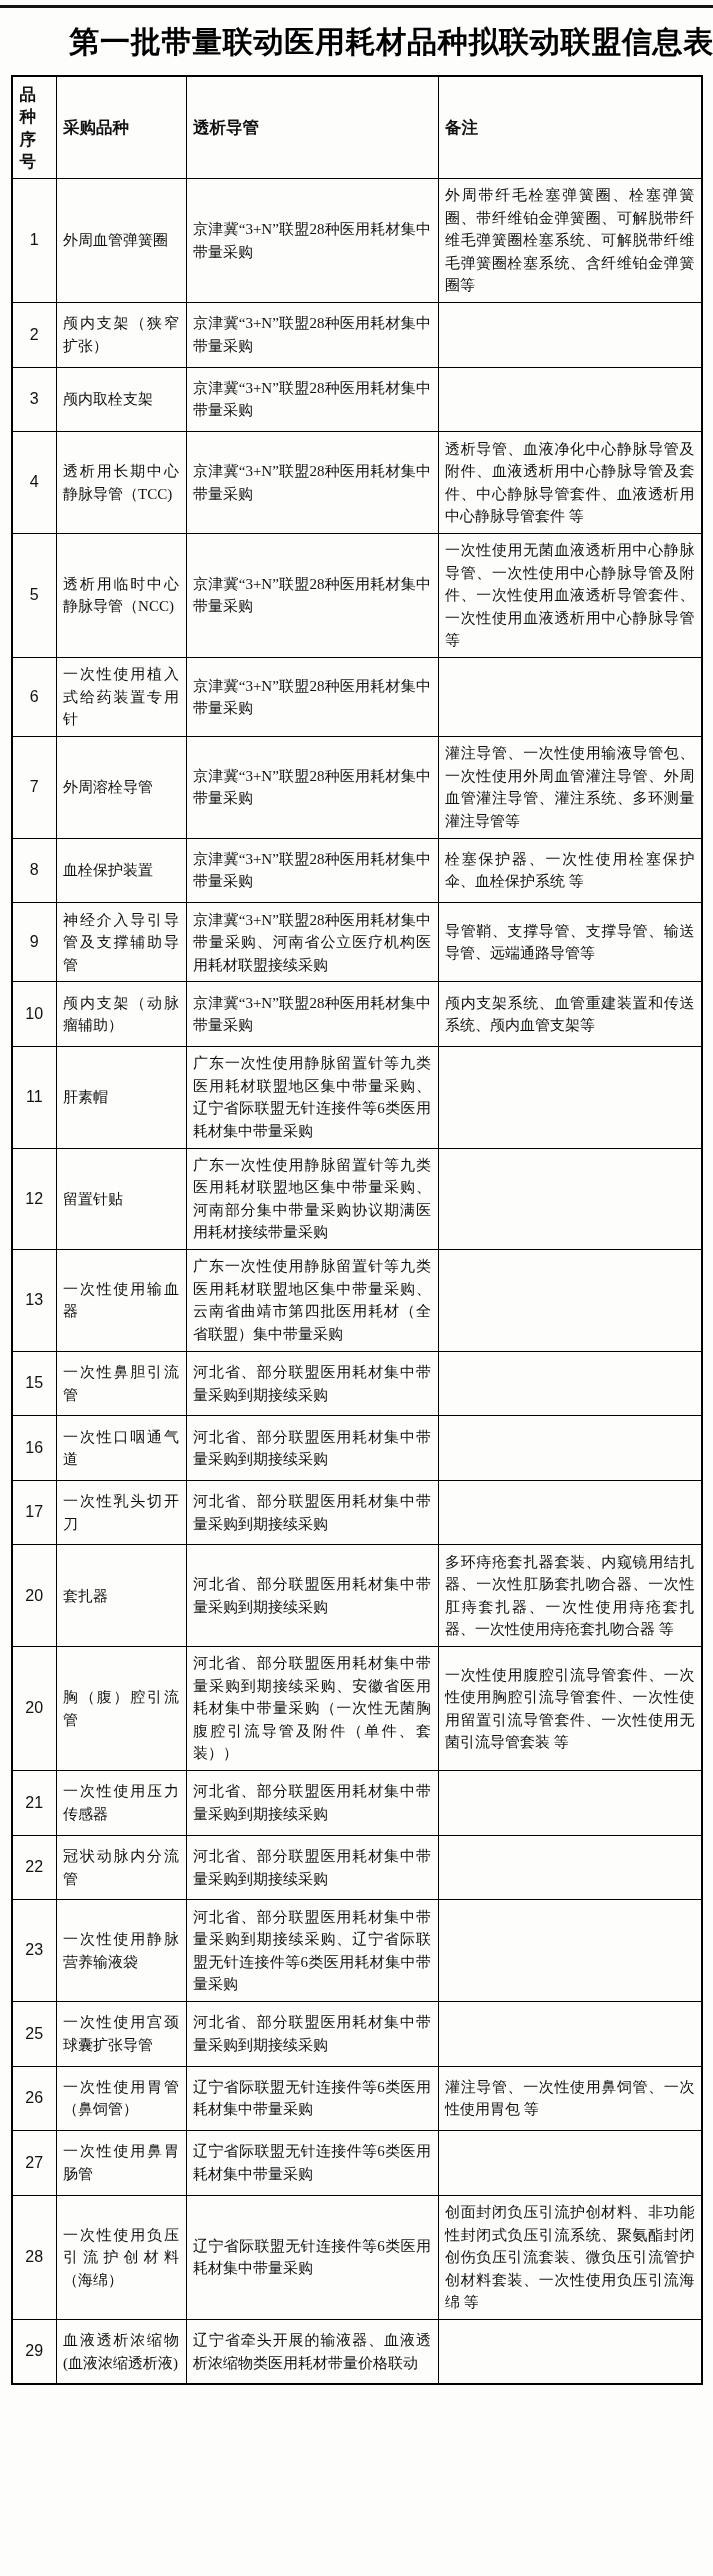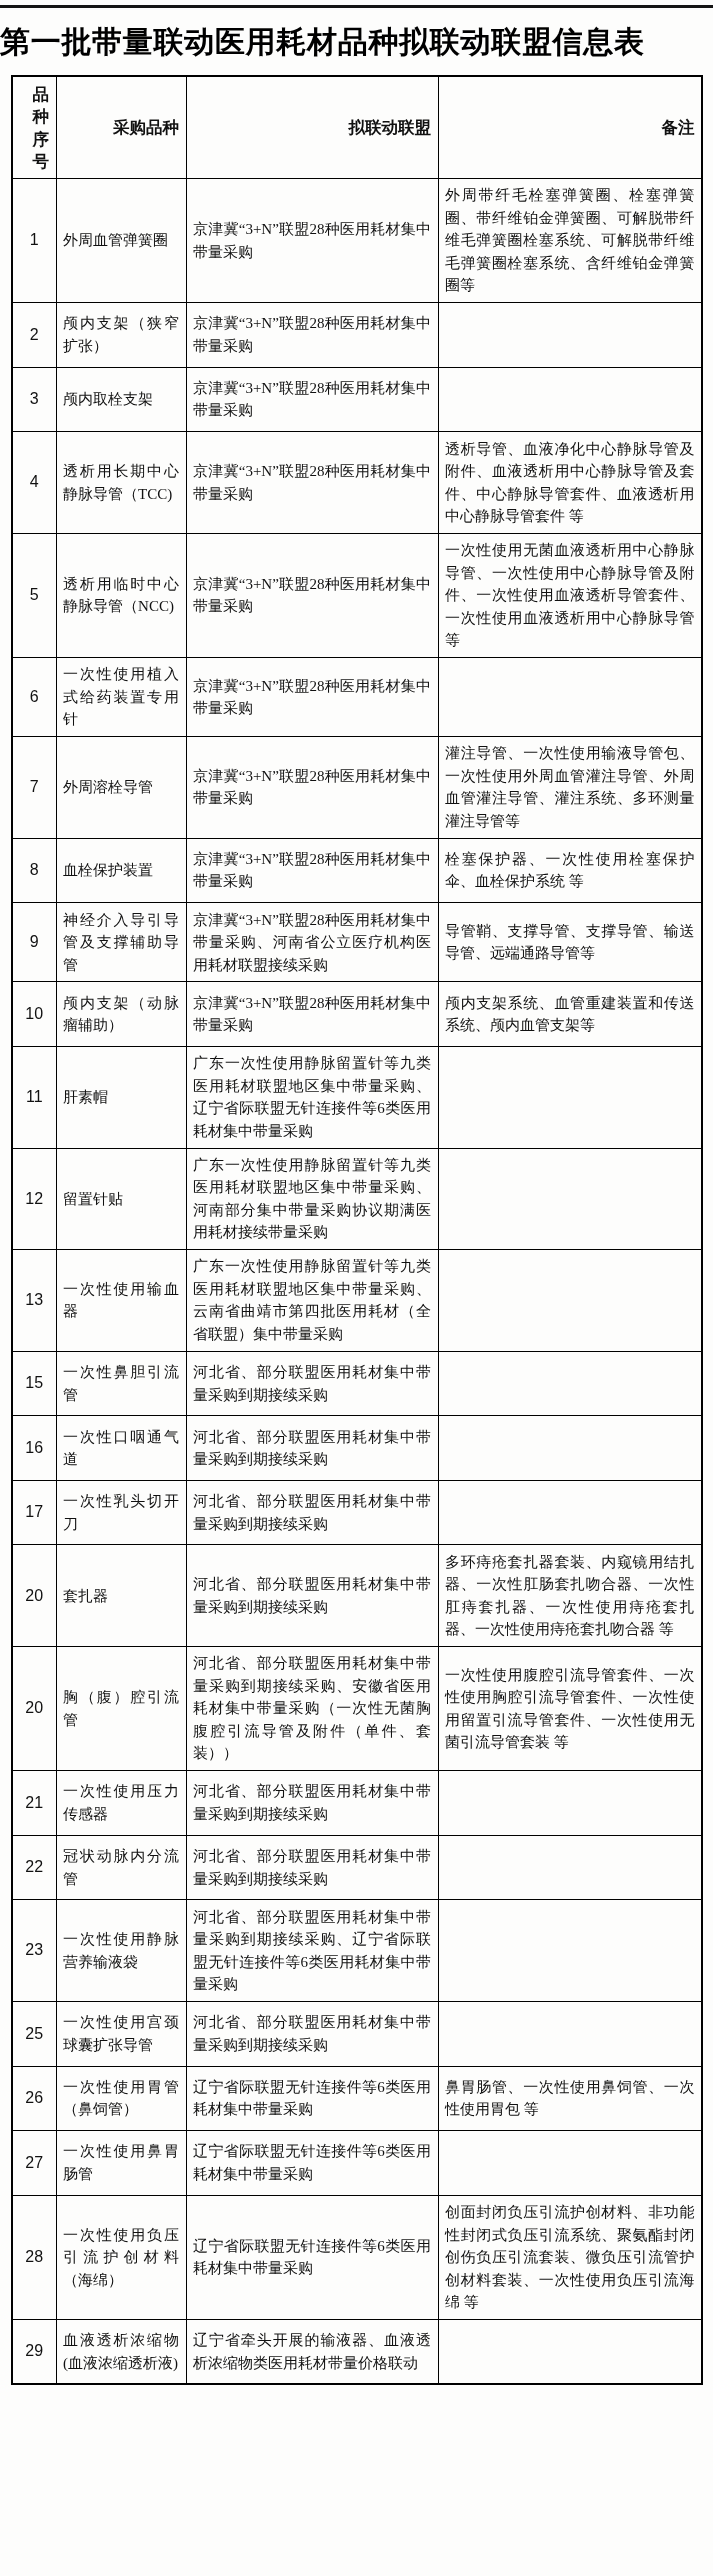--- a/index.html
+++ b/index.html
@@ -9,21 +9,21 @@
     color:#111;
     font-family:"Liberation Serif","DejaVu Serif",serif;
   }
   .top-line{
     margin-top:5.3px;
     height:2.6px;
     background:#141414;
     width:100%;
   }
   .title{
-    text-align:left;
+    text-align:right;
     font-size:30px;
     font-weight:700;
     letter-spacing:0.7px;
     padding:14.5px 0 12px 0;
     color:#000;
   }
   table{
     border-collapse:collapse;
     table-layout:fixed;
     width:690px;
@@ -38,21 +38,21 @@
     border:1.3px solid #000;
     font-size:15px;
     line-height:22.5px;
     padding:5.3px 6.6px;
     vertical-align:middle;
     word-break:break-all;
     overflow-wrap:anywhere;
   }
   th{
     font-weight:700;
-    text-align:right;
+    text-align:left;
     font-size:16.5px;
     height:48px;
     font-family:"Liberation Sans","DejaVu Sans",sans-serif;
     margin-top:22px;
   }
   td{min-height:56px;}
   tbody tr td{height:53px;}
   td:first-child{
     text-align:center;
     font-family:"Liberation Sans","DejaVu Sans",sans-serif;
@@ -73,21 +73,21 @@
   <colgroup>
     <col class="c-no">
     <col class="c-item">
     <col class="c-alliance">
     <col class="c-remark">
   </colgroup>
   <thead>
     <tr>
       <th>品种序号</th>
       <th>采购品种</th>
-      <th>拟联动联盟</th>
+      <th>透析导管</th>
       <th>备注</th>
     </tr>
   </thead>
   <tbody>
       <tr>
         <td>1</td>
         <td>外周血管弹簧圈</td>
         <td>京津冀“3+N”联盟28种医用耗材集中带量采购</td>
         <td>外周带纤毛栓塞弹簧圈、栓塞弹簧圈、带纤维铂金弹簧圈、可解脱带纤维毛弹簧圈栓塞系统、可解脱带纤维毛弹簧圈栓塞系统、含纤维铂金弹簧圈等</td>
       </tr>
@@ -214,21 +214,21 @@
       <tr>
         <td>25</td>
         <td>一次性使用宫颈球囊扩张导管</td>
         <td>河北省、部分联盟医用耗材集中带量采购到期接续采购</td>
         <td></td>
       </tr>
       <tr>
         <td>26</td>
         <td>一次性使用胃管（鼻饲管）</td>
         <td>辽宁省际联盟无针连接件等6类医用耗材集中带量采购</td>
-        <td>鼻胃肠管、一次性使用鼻饲管、一次性使用胃包 等</td>
+        <td>灌注导管、一次性使用鼻饲管、一次性使用胃包 等</td>
       </tr>
       <tr>
         <td>27</td>
         <td>一次性使用鼻胃肠管</td>
         <td>辽宁省际联盟无针连接件等6类医用耗材集中带量采购</td>
         <td></td>
       </tr>
       <tr>
         <td>28</td>
         <td>一次性使用负压引流护创材料（海绵）</td>

